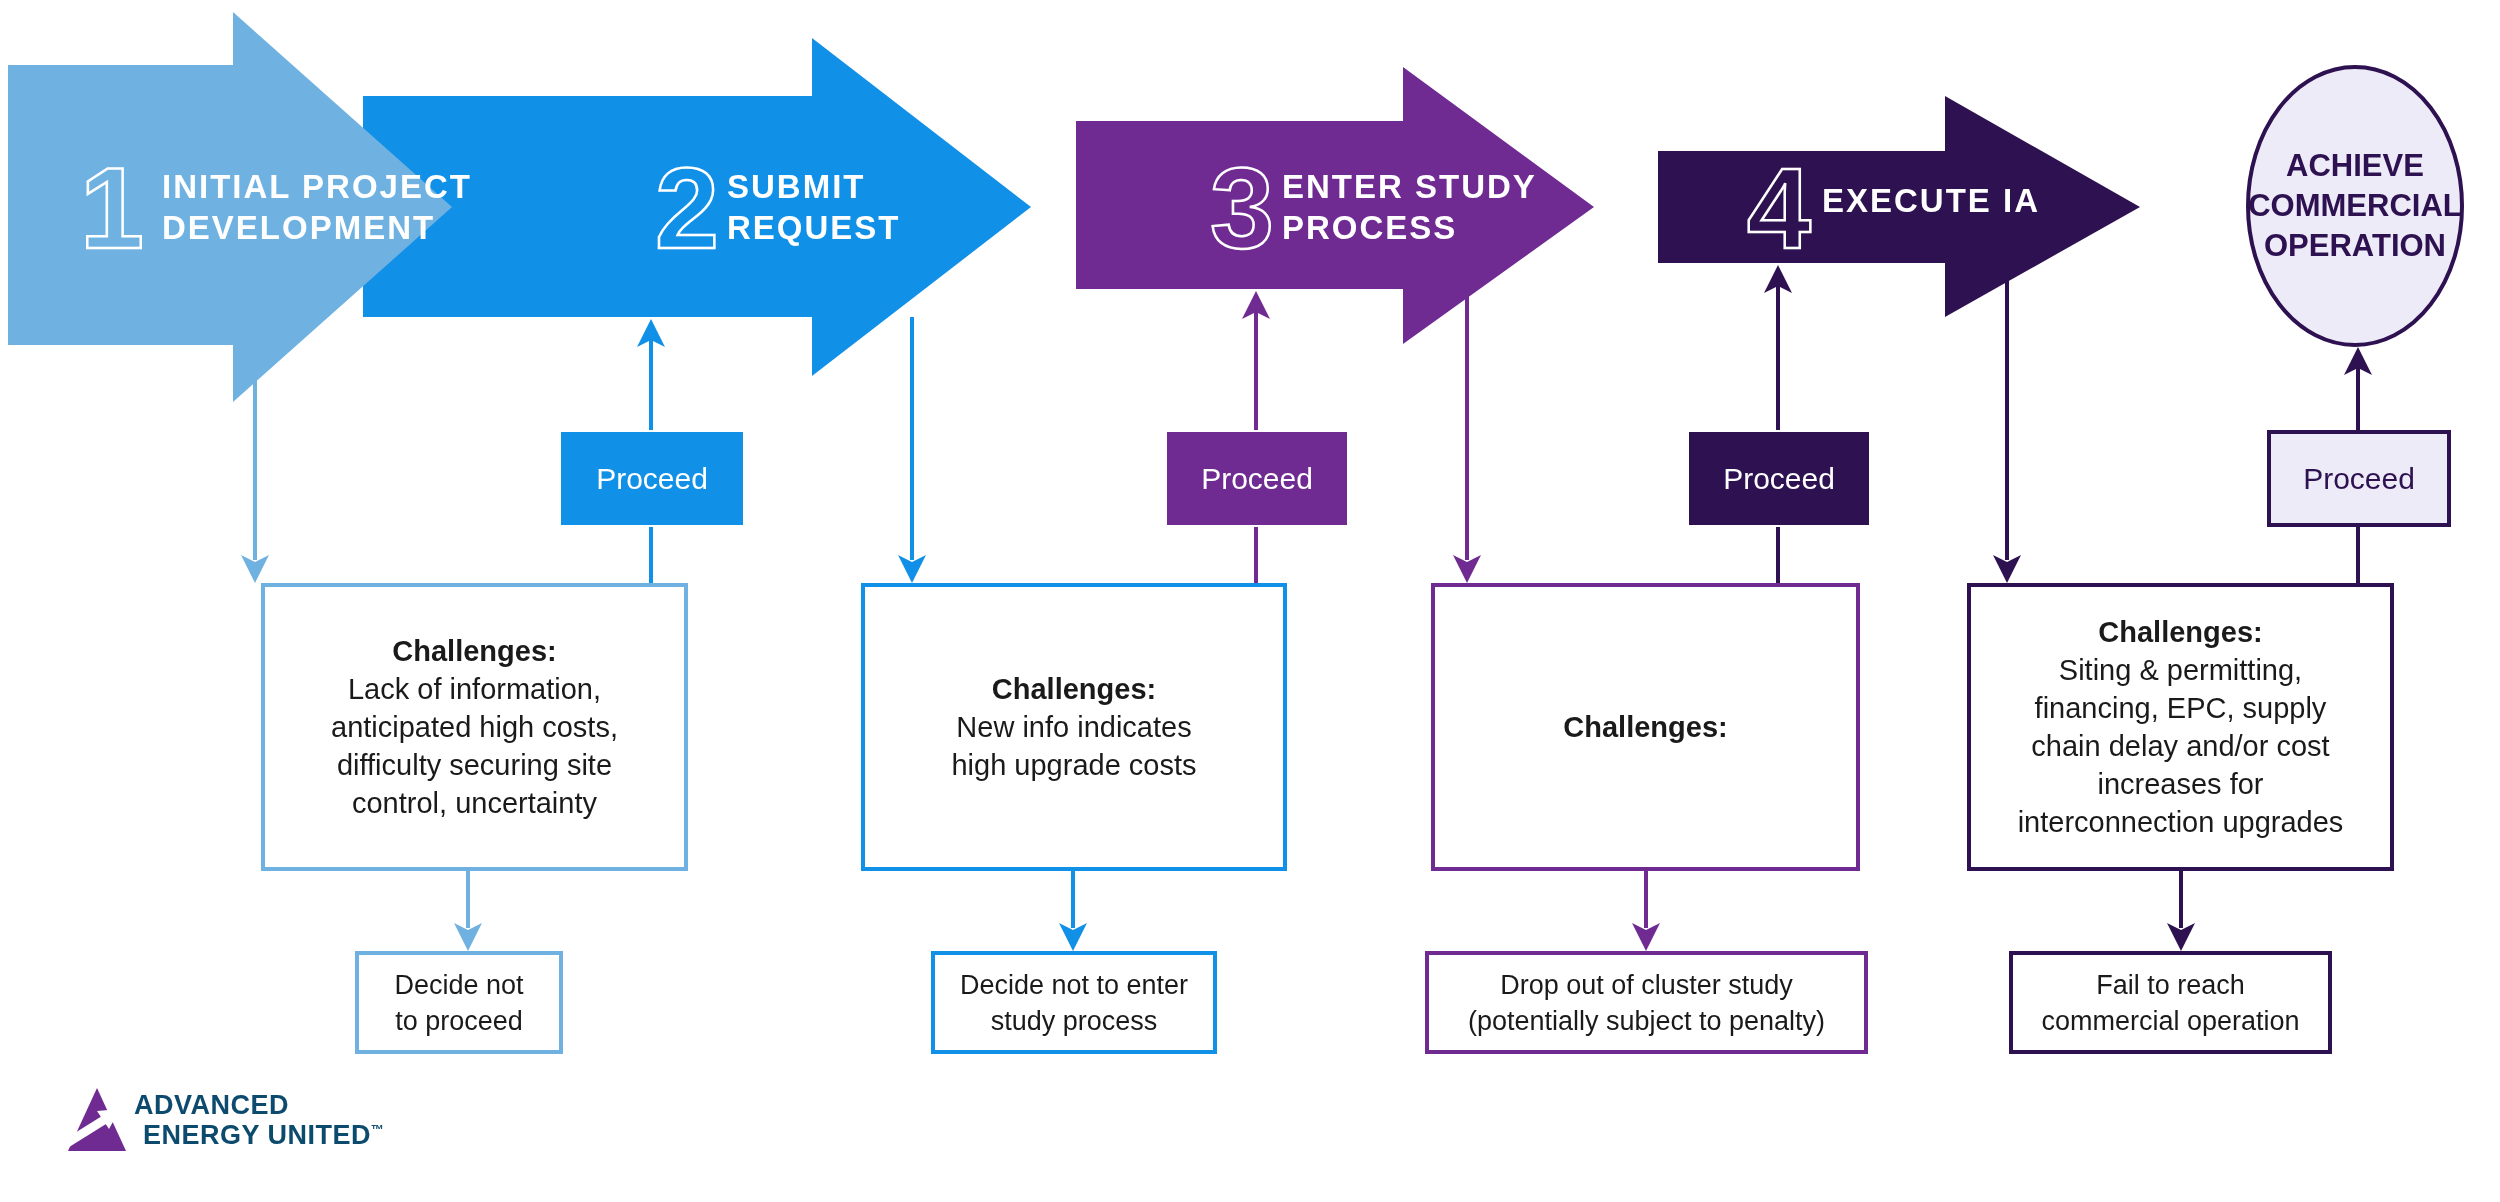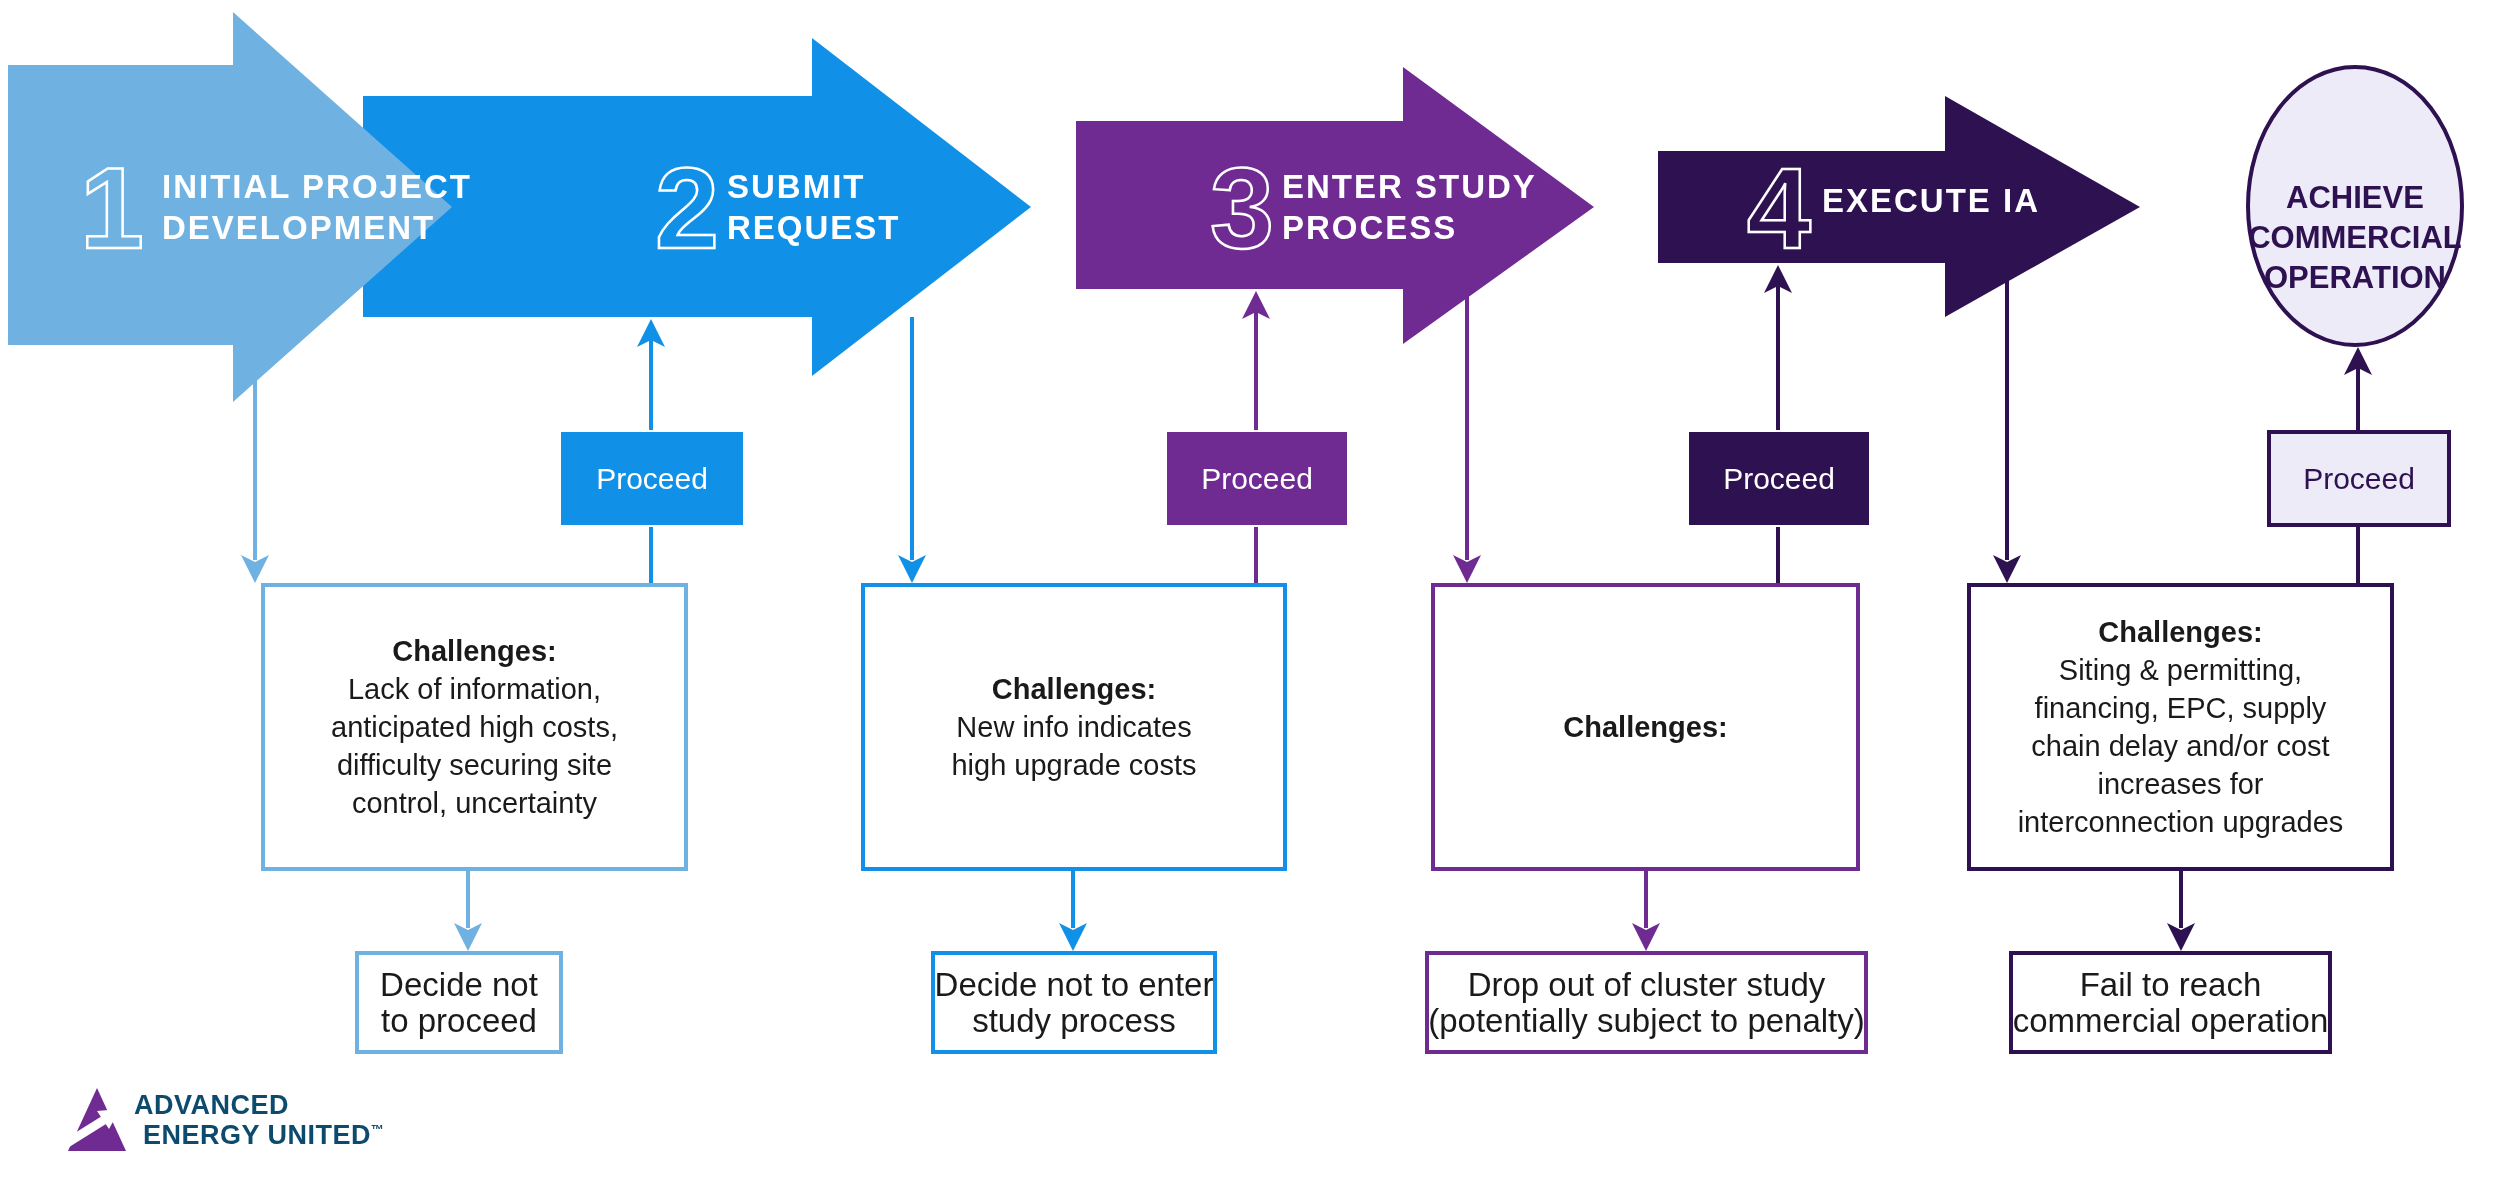--- a/index.html
+++ b/index.html
@@ -18,21 +18,21 @@
     display:flex; align-items:center; justify-content:center;
     color:#ffffff; font-size:30px;
   }
   .challenge-box {
     display:flex; flex-direction:column; align-items:center; justify-content:center;
     color:#1a1a1a; font-size:29px; line-height:38px; text-align:center;
   }
   .challenge-title { font-weight:bold; }
   .outcome-box {
     display:flex; align-items:center; justify-content:center;
-    color:#1a1a1a; font-size:33px; line-height:36px; text-align:center;
+    color:#1a1a1a; font-size:27px; line-height:36px; text-align:center;
   }
   .circle-label {
     color:#2E1150; font-weight:bold; font-size:31px; line-height:40px;
     text-align:center; white-space:pre-line;
   }
   .digit { font-weight:bold; font-size:115px; }
   .logo-text { color:#0c4a6e; font-weight:bold; font-size:27px; letter-spacing:0.5px;text-align:center; }
   .tm { font-size:13px; vertical-align:super; }
 </style>
 </head>
@@ -146,20 +146,20 @@
 
 <div class="abs outcome-box pre" style="left:357px; top:953px; width:204px; height:99px;">Decide not
 to proceed</div>
 <div class="abs outcome-box pre" style="left:933px; top:953px; width:282px; height:99px;">Decide not to enter
 study process</div>
 <div class="abs outcome-box pre" style="left:1427px; top:953px; width:439px; height:99px;">Drop out of cluster study
 (potentially subject to penalty)</div>
 <div class="abs outcome-box pre" style="left:2011px; top:953px; width:319px; height:99px;">Fail to reach
 commercial operation</div>
 
-<div class="abs circle-label" style="left:2248px; top:146px; width:214px;margin-top:32px;">ACHIEVE
+<div class="abs circle-label" style="left:2248px; top:146px; width:214px;">ACHIEVE
 COMMERCIAL
 OPERATION</div>
 
 <div class="abs logo-text" style="left:134px; top:1090px;">ADVANCED</div>
 <div class="abs logo-text" style="left:143px; top:1120px;">
   <span>ENERGY UNITED</span><span class="tm">™</span>
 </div>
 
 </body></html>

